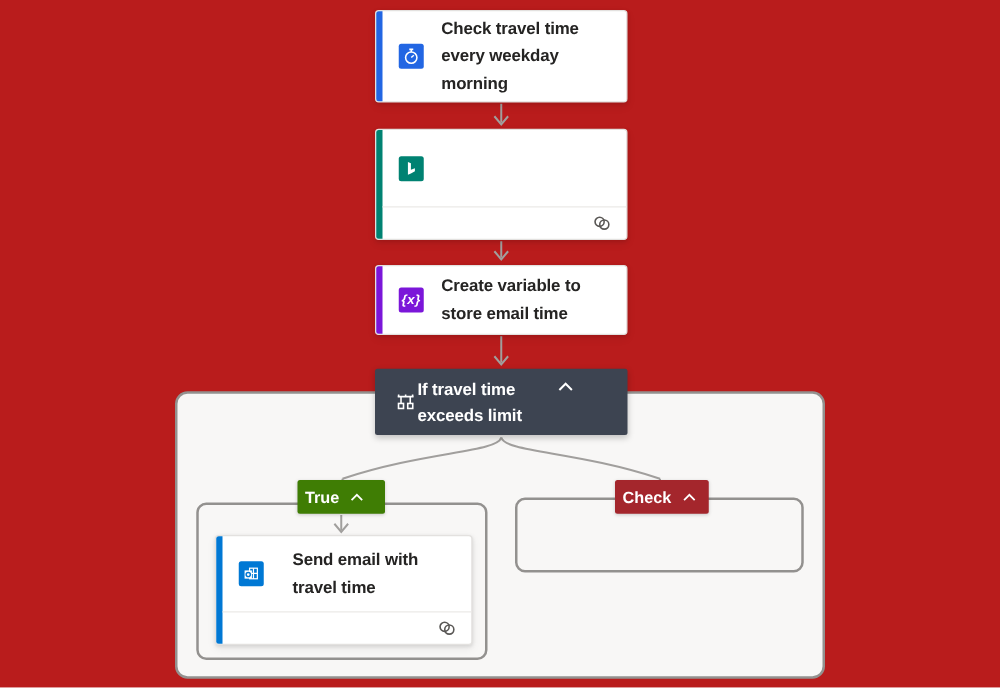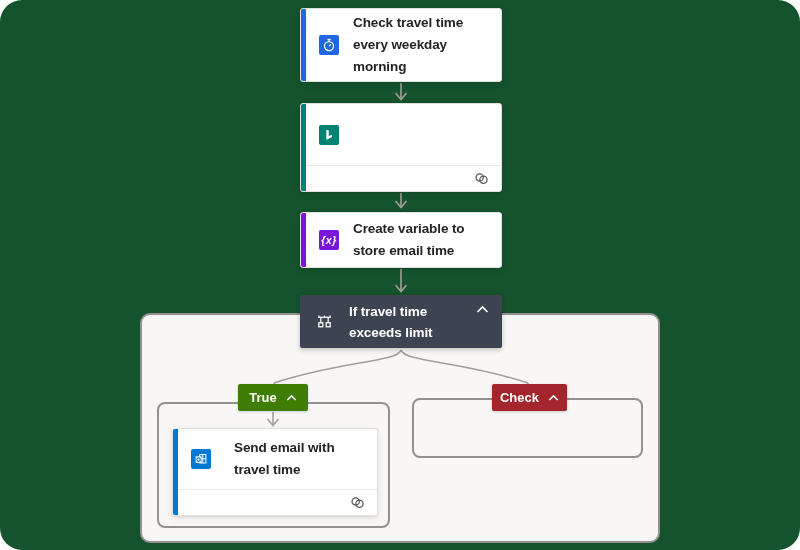--- a/index.html
+++ b/index.html
@@ -1,19 +1,18 @@
 <!DOCTYPE html>
 <html><head>
 <meta charset="utf-8">
 <style>
   html,body{margin:0;padding:0;background:#fff;}
   #canvas{
-    position:relative;width:800px;height:550px;background:#14532d;overflow:hidden;
+    position:relative;width:800px;height:550px;background:#b91c1c;overflow:hidden;
     font-family:"Liberation Sans", sans-serif;
-    border-radius:22px;
   }
   
   .scope{position:absolute;border:2px solid #93918f;z-index:1;box-sizing:border-box;}
   .scope-outer{left:140px;top:313px;width:520px;height:230px;border-radius:10px;background:#f8f7f6;}
   .scope-true{left:157px;top:402px;width:233px;height:126px;border-radius:8px;}
   .scope-false{left:412px;top:398px;width:231px;height:60px;border-radius:8px;}
   
   #connectors{position:absolute;left:0;top:0;z-index:2;pointer-events:none;}
   
   .card{
@@ -25,29 +24,29 @@
   .card-main{flex:1;display:flex;flex-direction:column;min-width:0;}
   .card-body{flex:1;display:flex;align-items:center;padding:0 6px 0 13px;gap:14px;}
   .icon-tile{width:20px;height:20px;flex:none;border-radius:2px;display:flex;align-items:center;justify-content:center;}
   .title{font-size:13.5px;font-weight:700;letter-spacing:-0.1px;color:#252423;line-height:22px;width:136px;}
   .title-email{width:150px;}
   .card-footer{height:25px;flex:none;border-top:1px solid #eceae8;display:flex;align-items:center;justify-content:flex-end;padding-right:12px;}
   .conn-btn{display:flex;align-items:center;cursor:pointer;background:none;border:none;padding:0;}
   
   .condition{
     position:absolute;left:300px;top:295px;width:202px;height:53px;background:#3d4451;border-radius:2px;
-    display:flex;align-items:center;padding:0 0 0 14px;gap:15px;z-index:3;box-sizing:border-box;
+    display:flex;align-items:center;padding:0 0 0 14px;z-index:3;box-sizing:border-box;
     box-shadow:0 2px 5px rgba(0,0,0,.22);color:#fff;cursor:pointer;
   }
   .condition .title{color:#fff;width:110px;line-height:21px;}
   .chev{background:none;border:none;padding:2px;cursor:pointer;display:flex;color:#fff;}
   .cond-chev{align-self:flex-start;margin-top:8px;}
   
   .badge{
-    position:absolute;height:27px;border-radius:2px;color:#fff;display:flex;align-items:center;justify-content:center;
+    position:absolute;height:27px;border-radius:2px;color:#fff;display:flex;align-items:center;
     gap:9px;font-size:13px;font-weight:700;z-index:3;border:none;cursor:pointer;
     box-shadow:0 1px 3px rgba(0,0,0,.18);
   }
   .badge-true{left:238px;top:384px;width:70px;background:#3f7d04;}
   .badge-false{left:492px;top:384px;width:75px;background:#a4262c;}
   .variable-glyph{color:#fff;font-size:10.5px;font-weight:700;font-style:italic;letter-spacing:0.5px;}
 </style>
 </head>
 <body>
 

